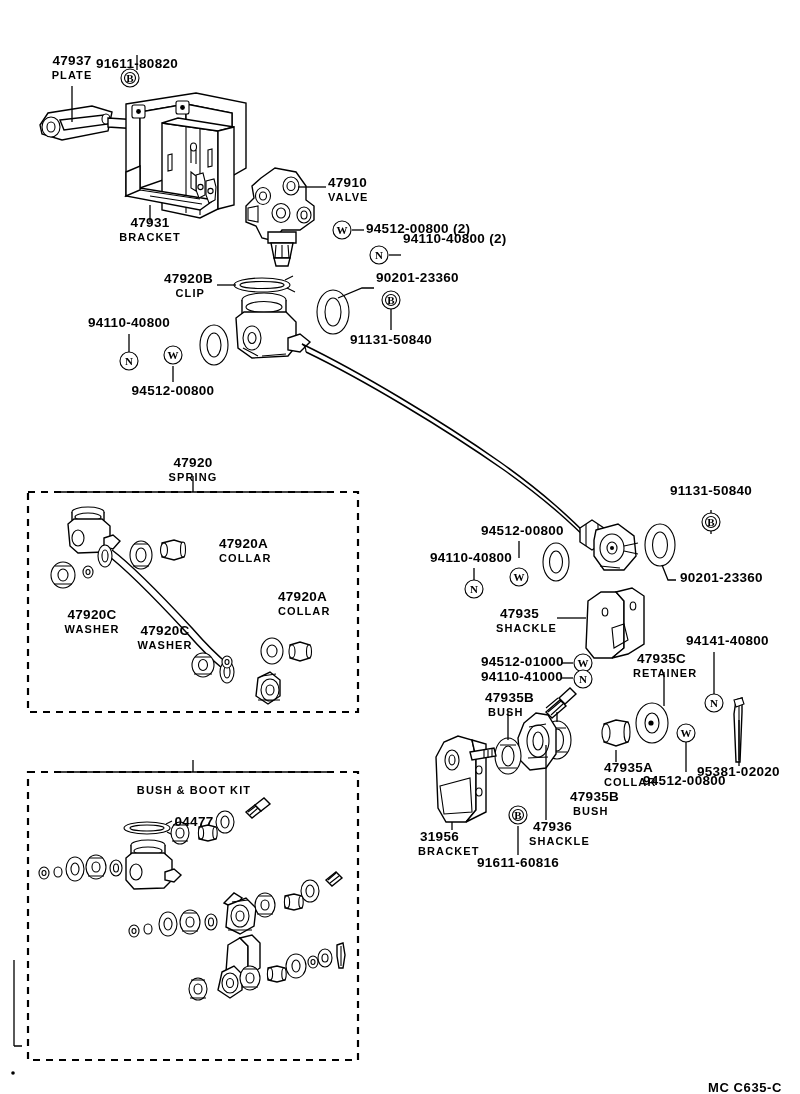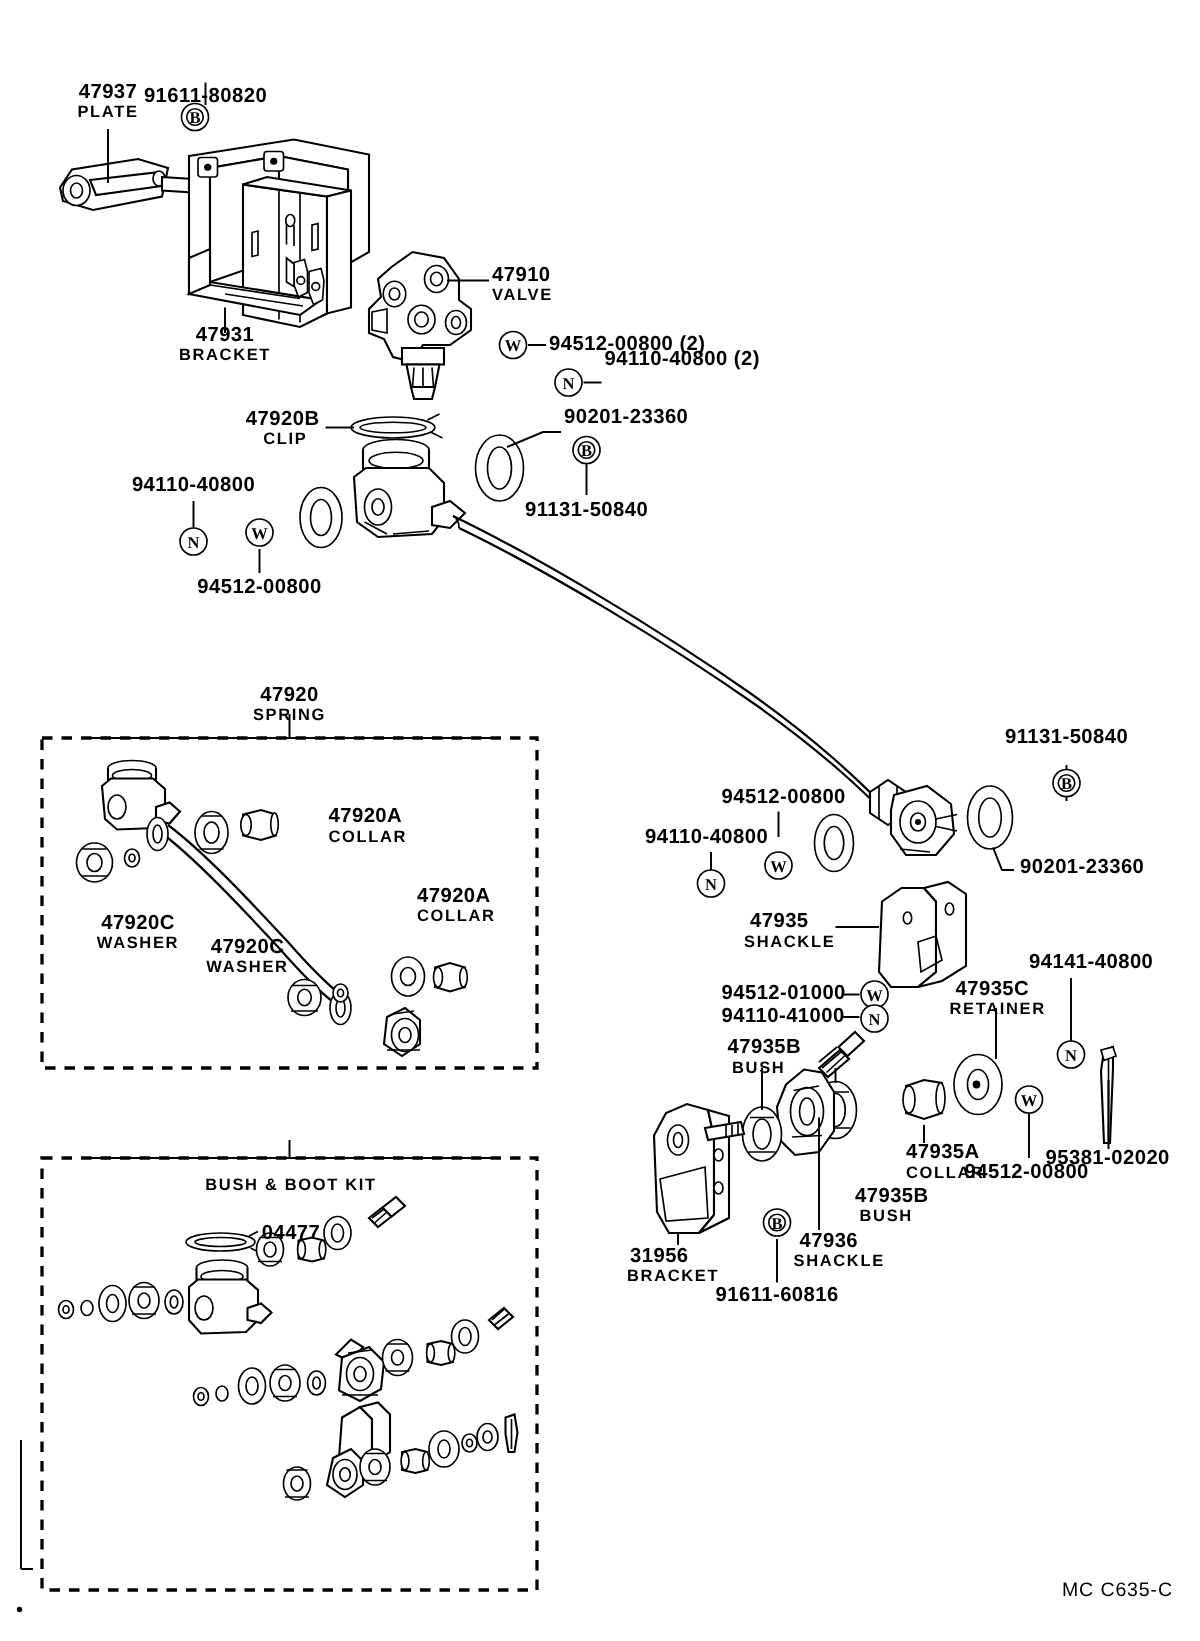--- a/index.html
+++ b/index.html
@@ -5,21 +5,21 @@
   html,body{margin:0;padding:0;background:#fff;}
   body{width:800px;height:1094px;position:relative;
        font-family:"Liberation Sans","DejaVu Sans",sans-serif;
        color:#000;overflow:hidden;}
   #sheet{position:absolute;inset:0;width:800px;height:1094px;}
   .lbl{position:absolute;white-space:nowrap;line-height:1.0;}
   .pn{font-size:13.5px;font-weight:700;letter-spacing:.3px;}
   .sub{font-size:11px;font-weight:700;letter-spacing:1.1px;}
   .ctr{text-align:center;transform:translateX(-50%);}
   .rgt{text-align:right;transform:translateX(-100%);}
-  .foot{font-size:13px;font-weight:400;letter-spacing:.6px;}
+  .foot{font-size:13px;font-weight:700;letter-spacing:.6px;margin-top:28px;}
   svg{position:absolute;left:0;top:0;}
   .ln{stroke:#000;stroke-width:1.3;fill:none;}
   .th{stroke:#000;stroke-width:1.5;fill:none;}
   .tn{stroke:#000;stroke-width:1.1;fill:none;}
   .fw{fill:#fff;stroke:#000;stroke-width:1.4;}
   .fwt{fill:#fff;stroke:#000;stroke-width:1.1;}
   .fb{fill:#000;}
   .dash{stroke:#000;stroke-width:2.2;fill:none;stroke-dasharray:7 6;stroke-linecap:butt;}
   .sym{font-size:11px;font-weight:700;font-family:"Liberation Serif",serif;}
 </style>

